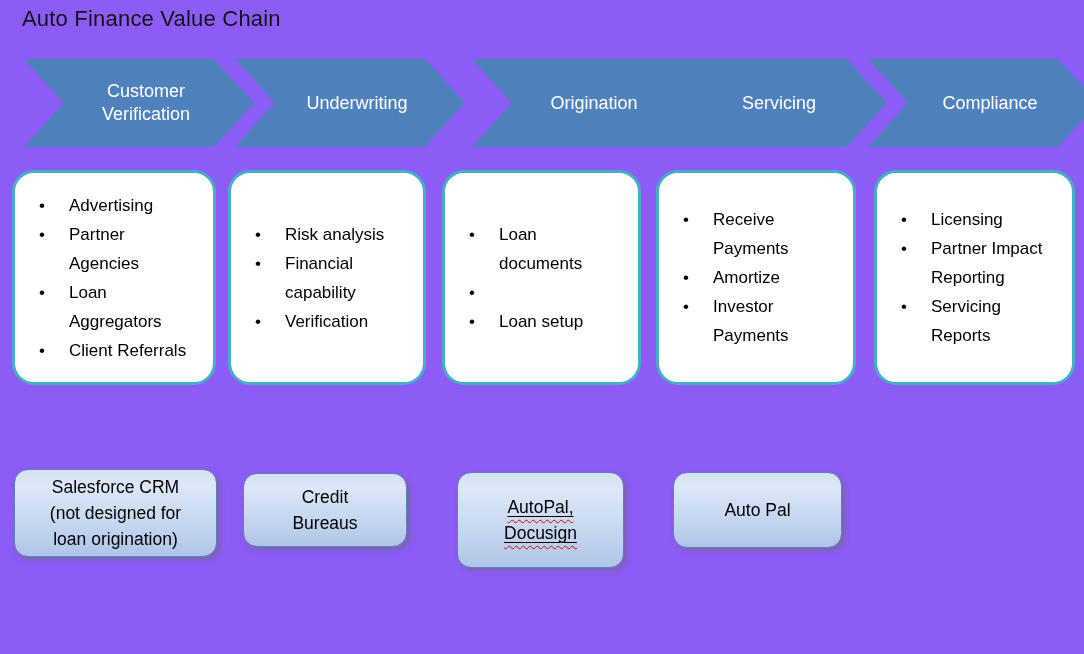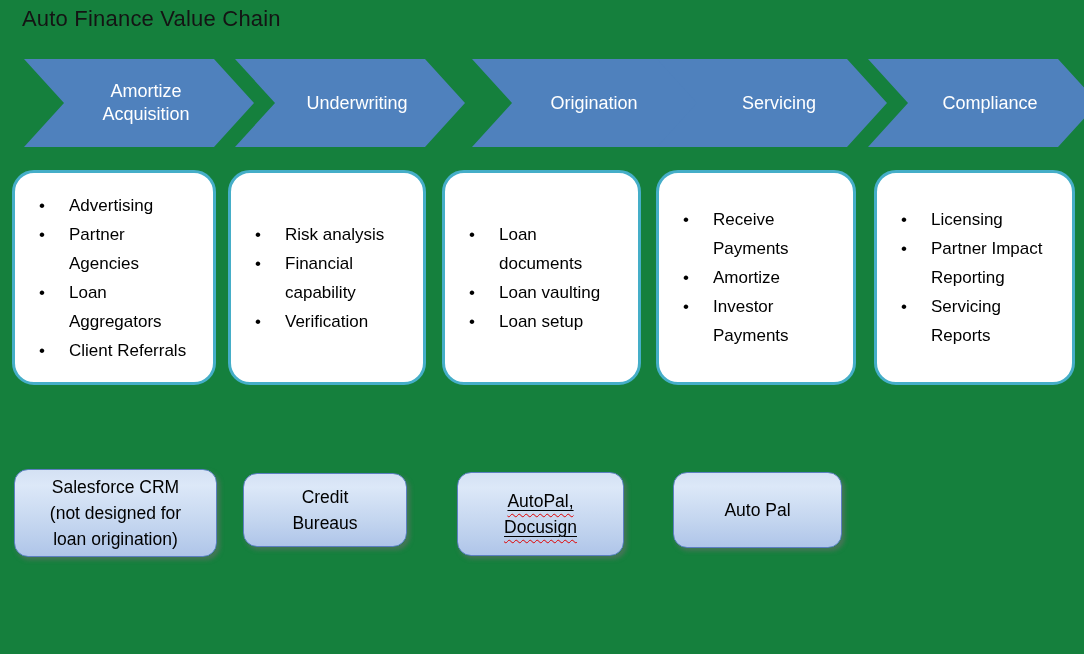--- a/index.html
+++ b/index.html
@@ -1,17 +1,17 @@
 <!DOCTYPE html>
 <html><head>
 <meta charset="utf-8">
 <style>
   html,body{margin:0;padding:0;background:#fff;}
   .page{
-    position:relative;width:1084px;height:654px;background:#15803d;
+    position:relative;width:1084px;height:654px;background:#8b5cf6;
     font-family:"Liberation Sans", sans-serif;color:#000;overflow:hidden;
   }
   .main-title{
     position:absolute;left:22px;top:6px;font-size:22px;color:#141414;
     letter-spacing:.2px;
   }
   
   .chevron{
     position:absolute;top:59px;height:88px;width:230px;background:#4f81bd;
     clip-path:polygon(0 0, calc(100% - 40px) 0, 100% 50%, calc(100% - 40px) 100%, 0 100%, 40px 50%);
@@ -46,21 +46,21 @@
   .squiggle{text-decoration:underline wavy #e00000;text-decoration-thickness:1px;text-underline-offset:6px;}
 </style>
 </head>
 <body>
 
 <div class="page">
 
   <div class="main-title">Auto Finance Value Chain</div>
 
   <div class="chevron" style="left:24px">
-    <div class="lbl">Amortize Acquisition</div>
+    <div class="lbl">Customer Verification</div>
   </div>
   <div class="chevron" style="left:235px">
     <div class="lbl">Underwriting</div>
   </div>
   <div class="chevron" style="left:472px">
     <div class="lbl">Origination</div>
   </div>
   <div class="chevron" style="left:657px">
     <div class="lbl">Servicing</div>
   </div>
@@ -107,21 +107,20 @@
   </div>
 
   <div class="detail-box" style="left:442px;width:199px">
     <ul>
       <li>
           <span class="dot">•</span>
           <span class="txt">Loan documents</span>
         </li>
       <li>
           <span class="dot">•</span>
-          <span class="txt">Loan vaulting</span>
         </li>
       <li>
           <span class="dot">•</span>
           <span class="txt">Loan setup</span>
         </li>
     </ul>
   </div>
 
   <div class="detail-box" style="left:656px;width:200px">
     <ul>
@@ -162,21 +161,21 @@
     <div>Salesforce CRM</div>
     <div>(not designed for</div>
     <div>loan origination)</div>
   </div>
 
   <div class="sys" style="left:243px;top:473px;width:164px;height:74px">
     <div>Credit</div>
     <div>Bureaus</div>
   </div>
 
-  <div class="sys" style="left:457px;top:472px;width:167px;height:84px">
+  <div class="sys" style="left:457px;top:472px;width:167px;height:96px">
     <div><span class="spell-line"><span class="squiggle">AutoPal,</span></span></div>
     <div><span class="spell-line"><span class="squiggle">Docusign</span></span></div>
   </div>
 
   <div class="sys" style="left:673px;top:472px;width:169px;height:76px">
     <div>Auto Pal</div>
   </div>
 
 
 </div>

